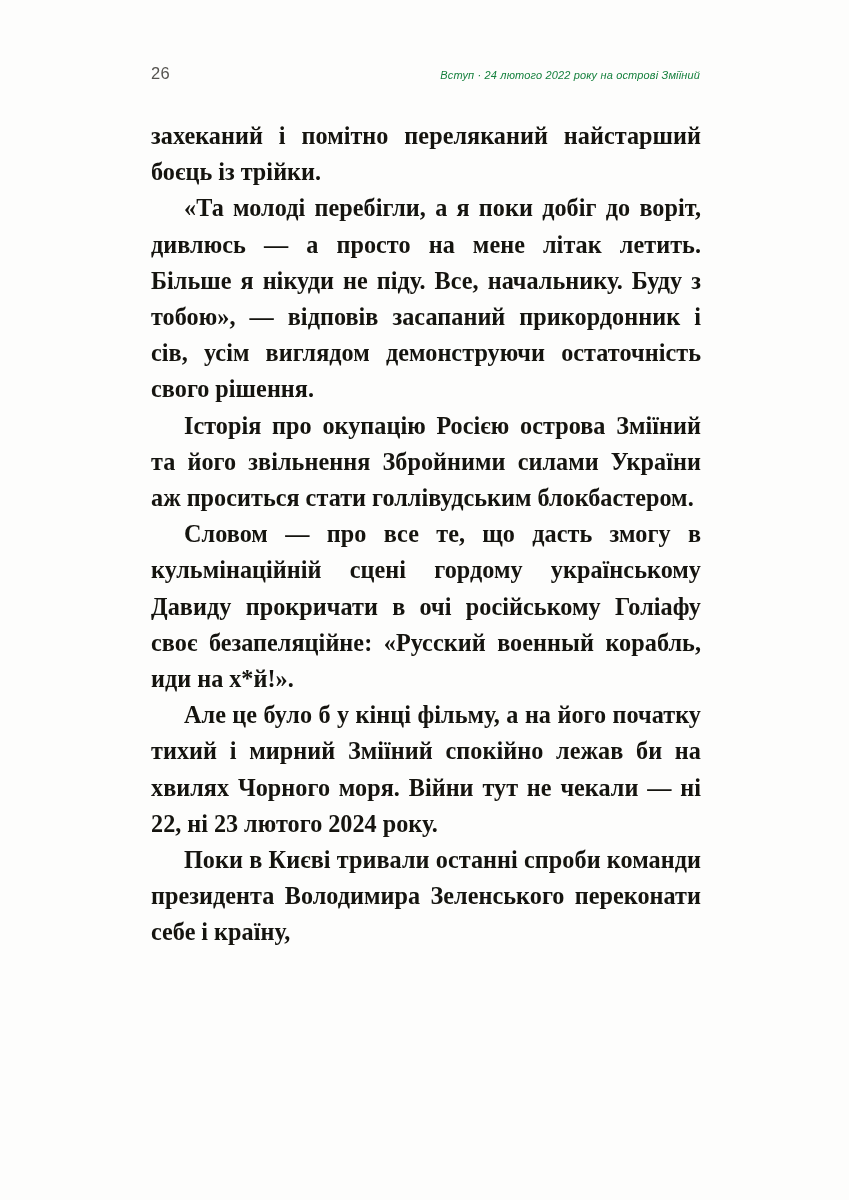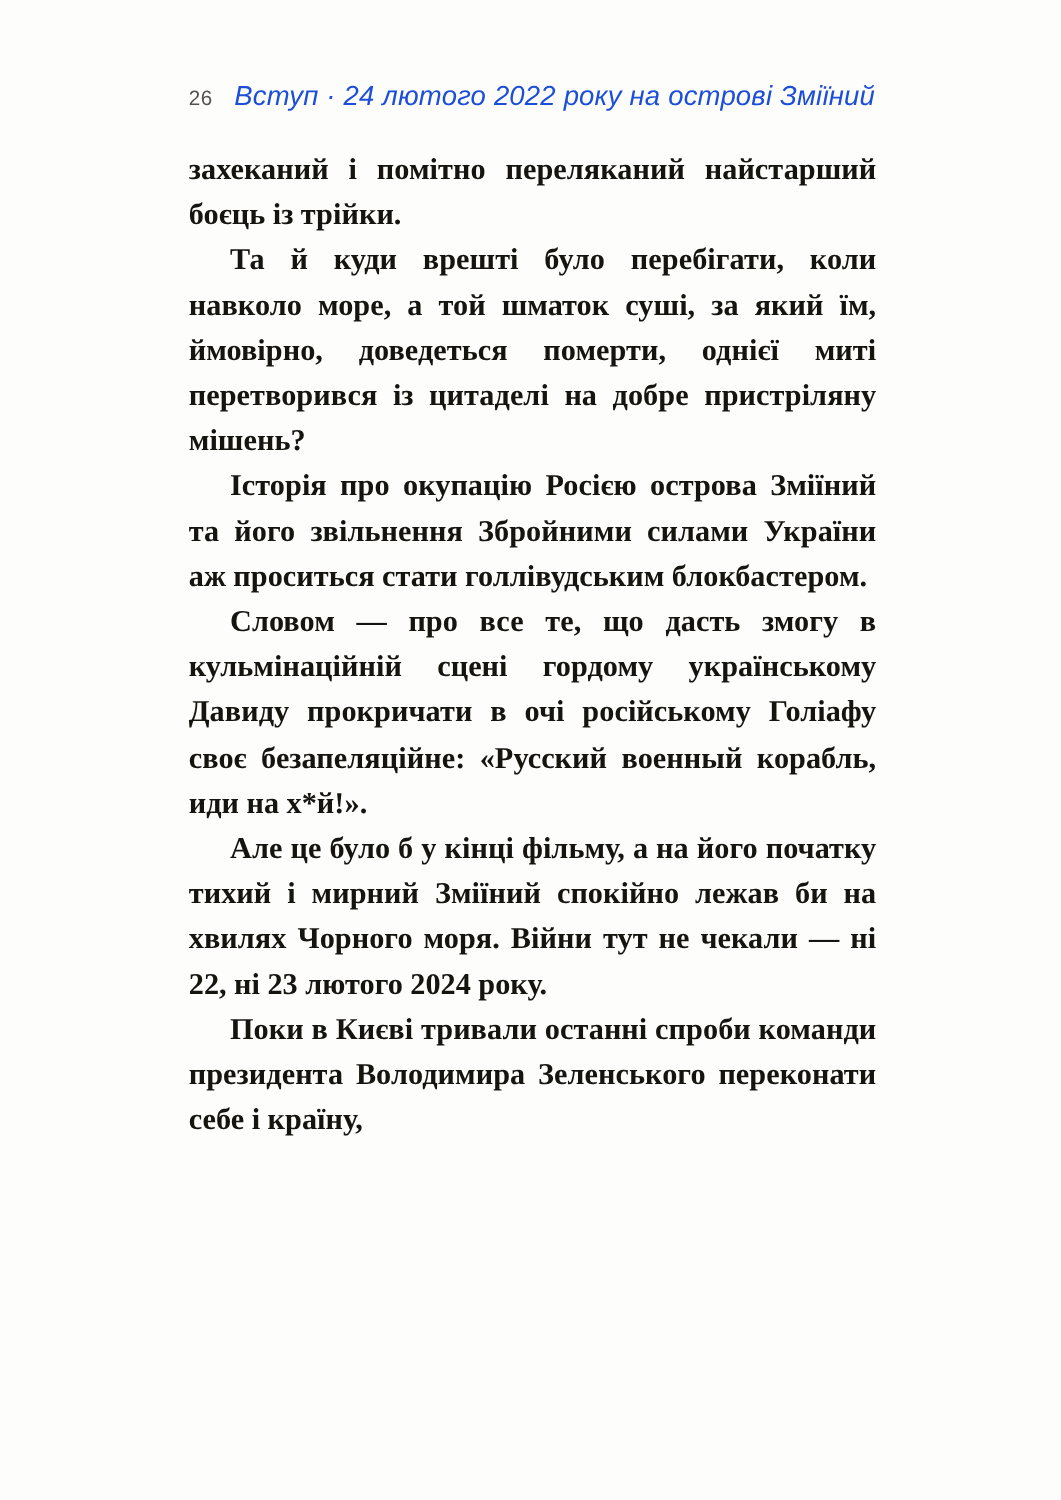--- a/index.html
+++ b/index.html
@@ -36,23 +36,23 @@
   .folio {
     font-family: "Liberation Sans", "DejaVu Sans", sans-serif;
     font-size: 16.5px;
     letter-spacing: 0.4px;
     color: #55534f;
     white-space: nowrap;
   }
   .head-title {
     font-family: "Liberation Sans", "DejaVu Sans", sans-serif;
     font-style: italic;
-    font-size: 22px;
+    font-size: 11px;
     letter-spacing: 0.15px;
-    color: #1d4ed8;
+    color: #15803d;
     white-space: nowrap;
   }
   
   .textblock {
     position: absolute;
     left: 151px;
     top: 118px;
     width: 550px;
   }
   p.para {
@@ -80,20 +80,20 @@
 
 <div class="page">
 
   <div class="running-head">
     <span class="folio">26</span>
     <span class="head-title">Вступ · 24 лютого 2022 року на острові Зміїний</span>
   </div>
 
   <div class="textblock">
     <p class="para lastline-left">захеканий і помітно переляканий найстарший боєць із трійки.</p>
-    <p class="para indent lastline-left">Та й куди врешті було перебігати, коли навколо море, а той шматок суші, за який їм, ймовірно, дове­деться померти, однієї миті перетворився із цитаделі на добре пристріляну мішень?</p>
+    <p class="para indent lastline-left">«Та молоді перебігли, а я поки добіг до воріт, див­люсь — а просто на мене літак летить. Більше я нікуди не піду. Все, начальнику. Буду з тобою», — відповів за­сапаний прикордонник і сів, усім виглядом демонстру­ючи остаточність свого рішення.</p>
     <p class="para indent lastline-left">Історія про окупацію Росією острова Зміїний та його звільнення Збройними силами України аж про­ситься стати голлівудським блокбастером.</p>
     <p class="para indent lastline-left">Словом — про все те, що дасть змогу в кульміна­ційній сцені гордому українському Давиду прокрича­ти в очі російському Голіафу своє безапеляційне: «Рус­ский военный корабль, иди на х*й!».</p>
     <p class="para indent lastline-left">Але це було б у кінці фільму, а на його початку тихий і мирний Зміїний спокійно лежав би на хвилях Чор­ного моря. Війни тут не чекали — ні 22, ні 23 лютого 2024 року.</p>
     <p class="para indent">Поки в Києві тривали останні спроби команди прези­дента Володимира Зеленського переконати себе і країну,</p>
   </div>
 
 </div>
 
 </body></html>

